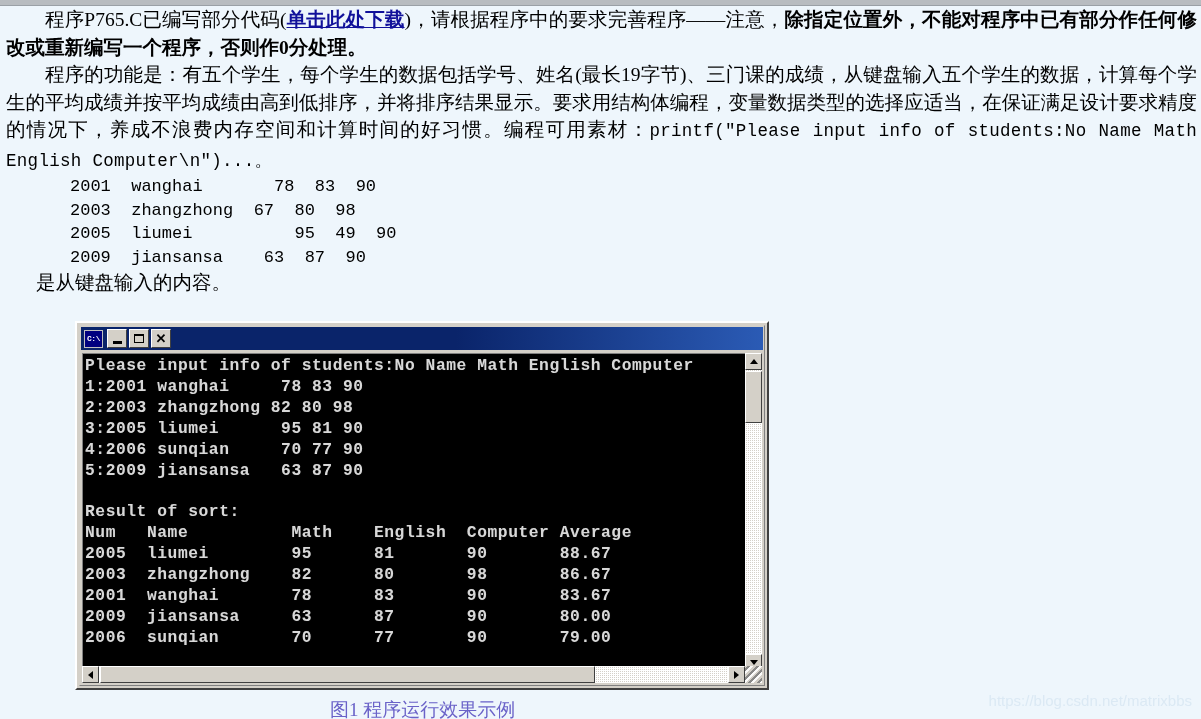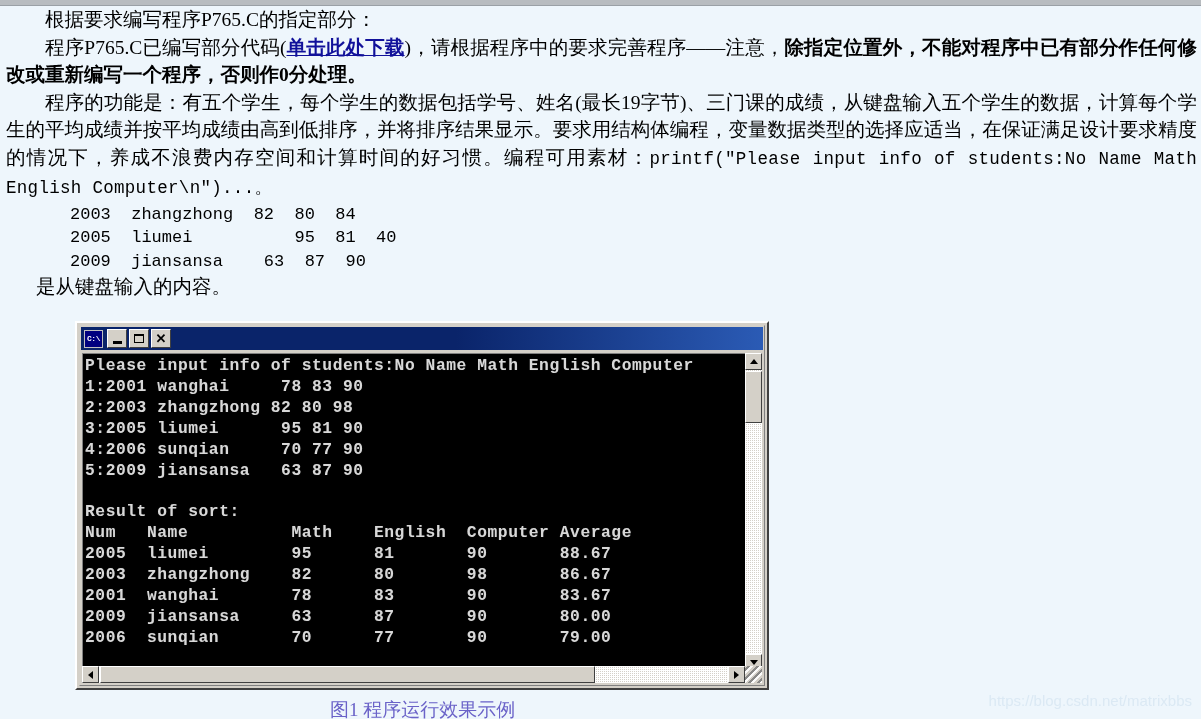--- a/index.html
+++ b/index.html
@@ -324,31 +324,29 @@
     white-space: nowrap;
   }
 </style>
 </head>
 <body>
 
 <div class="top-rule"></div>
 
 <div class="doc">
 
-  <p class="para indent2">
-    <span>根据要求编写程序P765.C的指定部分：</span>
-  </p>
 
   <p class="para indent2"><span>程序P765.C已编写部分代码(</span><span class="dl-link">单击此处下载</span><span>)，请根据程序中的要求完善程序——注意，</span><span class="bold">除指定位置外，不能对程序中已有部分作任何修改或重新编写一个程序，否则作0分处理。</span></p>
 
   <p class="para indent2"><span>程序的功能是：有五个学生，每个学生的数据包括学号、姓名(最长19字节)、三门课的成绩，从键盘输入五个学生的数据，计算每个学生的平均成绩并按平均成绩由高到低排序，并将排序结果显示。要求用结构体编程，变量数据类型的选择应适当，在保证满足设计要求精度的情况下，养成不浪费内存空间和计算时间的好习惯。编程可用素材：</span><span class="mono-inline">printf("Please  input  info  of  students:No  Name  Math  English  Computer\n")...。</span></p>
 
 
-  <div class="table-lines">2003  zhangzhong  82  80  84</div>
-  <div class="table-lines">2005  liumei          95  81  40</div>
+  <div class="table-lines">2001  wanghai       78  83  90</div>
+  <div class="table-lines">2003  zhangzhong  67  80  98</div>
+  <div class="table-lines">2005  liumei          95  49  90</div>
   <div class="table-lines">2009  jiansansa    63  87  90</div>
 
   <p class="after-table">是从键盘输入的内容。</p>
 </div>
 
 <div class="console-window">
   <div class="console-inner-border"></div>
 
   <div class="titlebar">
     <div class="title-icon">C:\</div>

